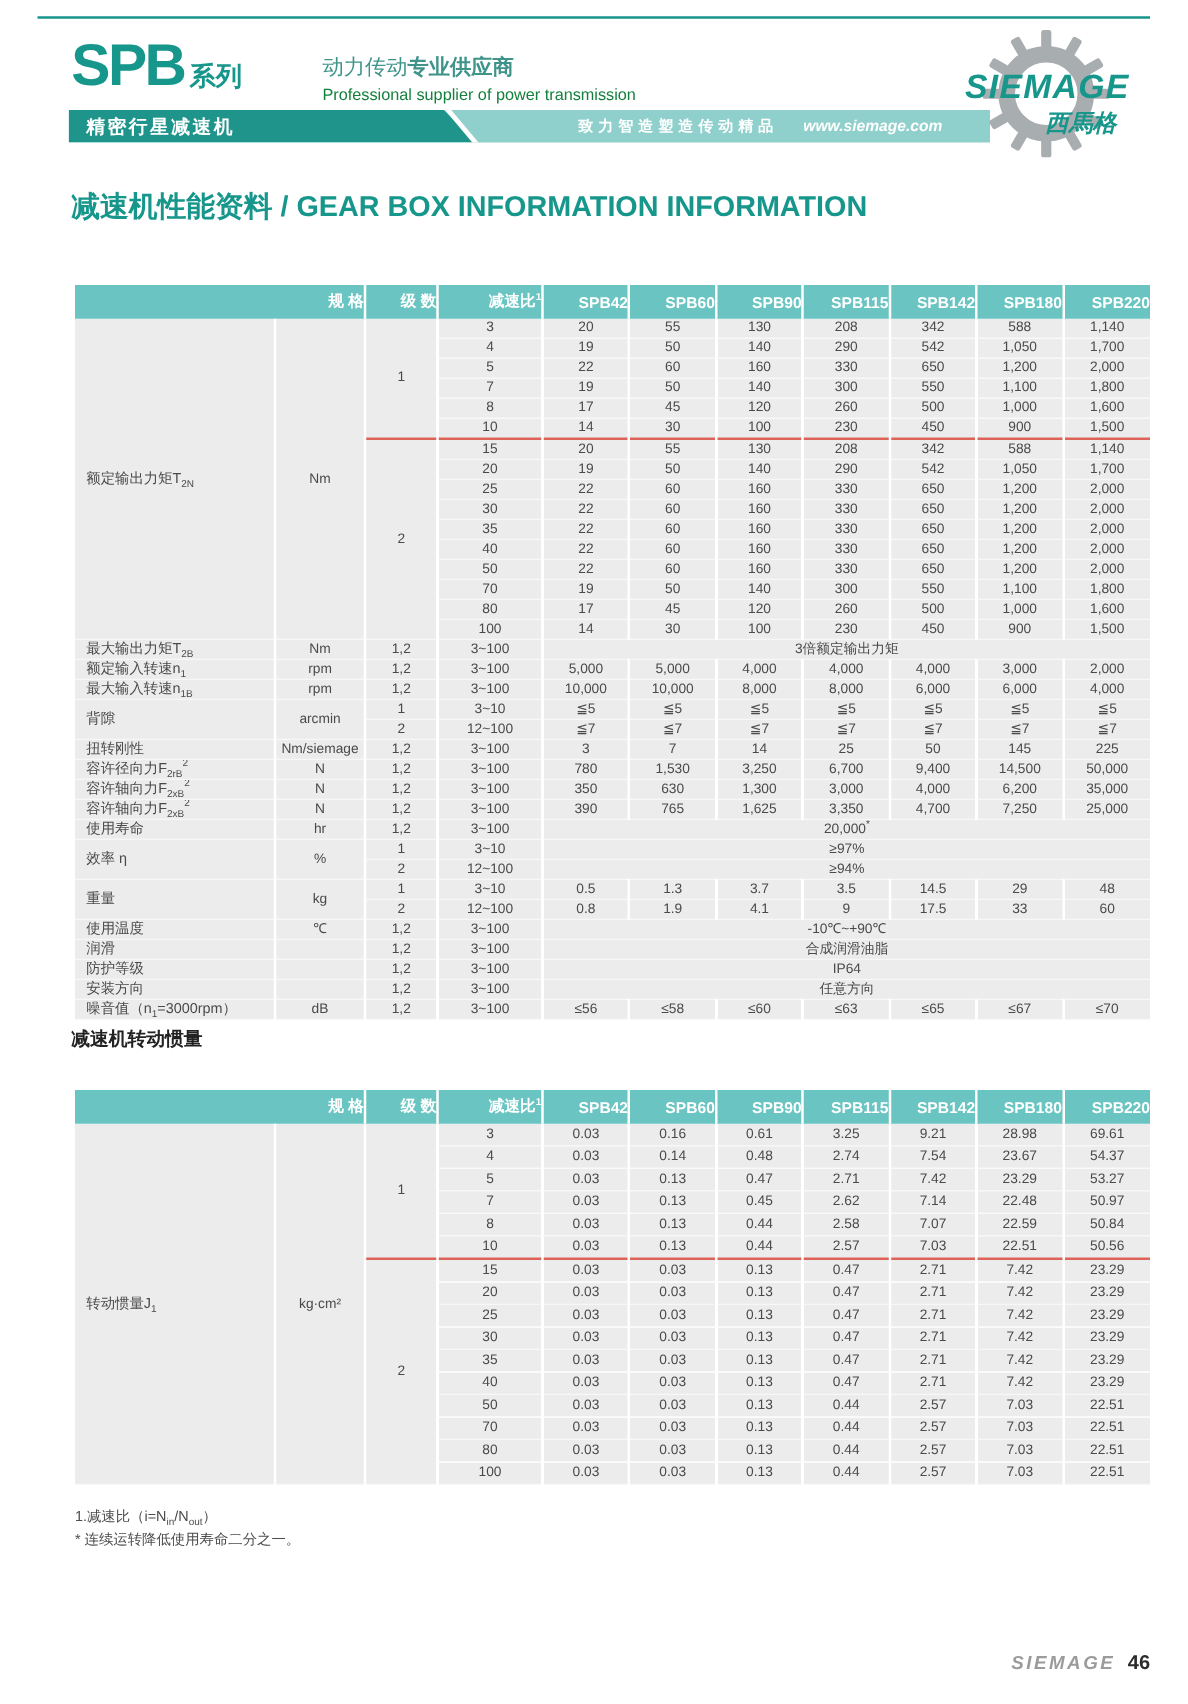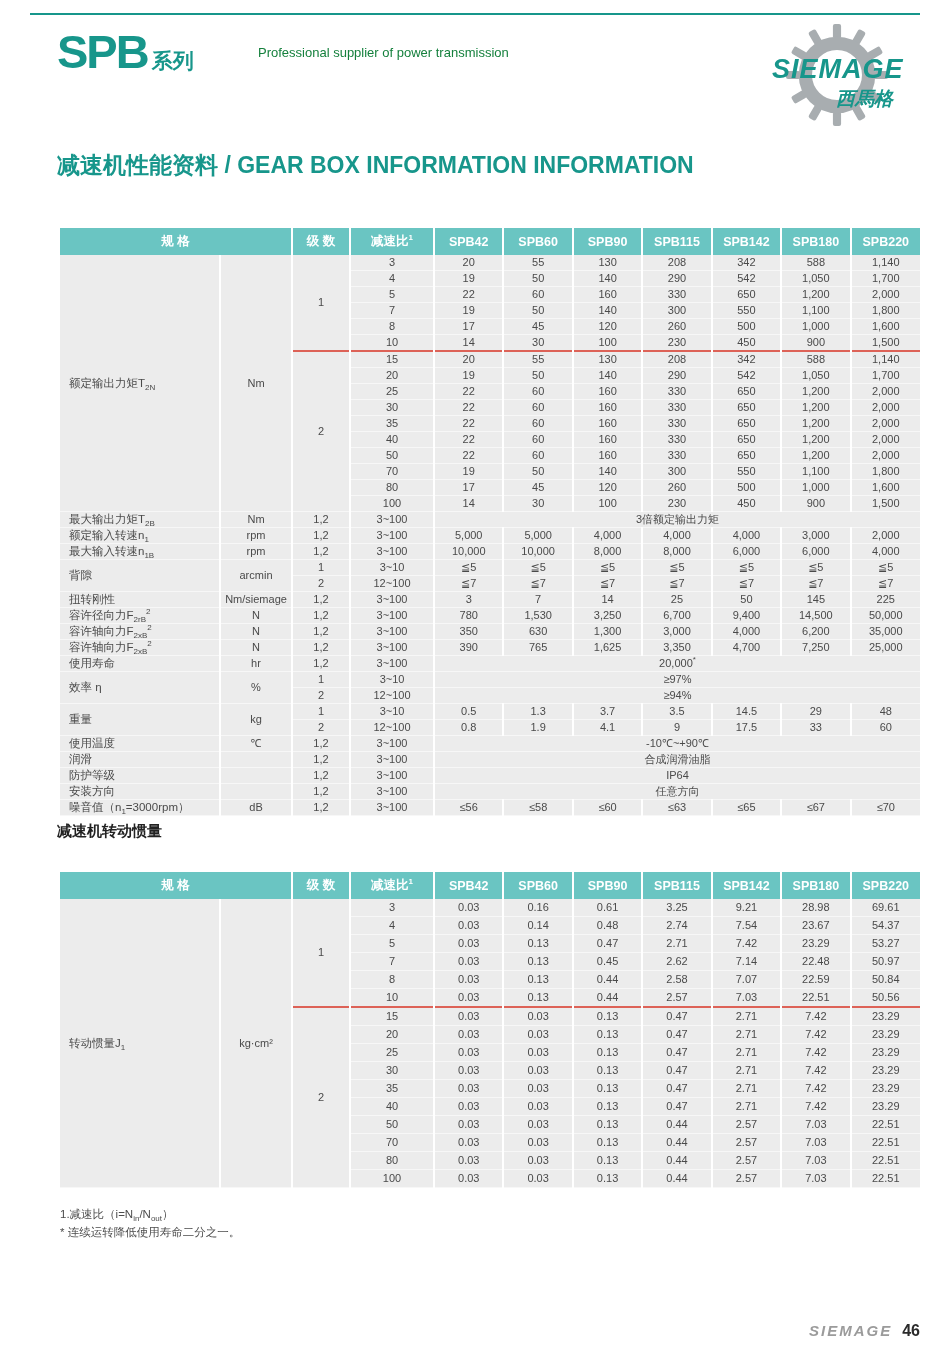--- a/index.html
+++ b/index.html
@@ -28,21 +28,21 @@
   .band-right .url{color:#fff;font-weight:bold;font-style:italic;font-size:12.5px;}
   .logo-gear{position:absolute;top:24px;left:786px;width:102px;height:102px;}
   .logo-text{position:absolute;top:54px;left:772px;font-size:27px;font-weight:bold;font-style:italic;color:var(--accent);letter-spacing:1px;}
   .logo-cn{position:absolute;top:86px;left:836px;font-size:19px;font-weight:bold;font-style:italic;color:var(--accent);font-family:"DejaVu Serif",serif;}
   
   .main-title{position:absolute;top:150px;left:57px;font-size:23px;font-weight:bold;color:var(--accent);}
   
   table{border-collapse:collapse;table-layout:fixed;width:860px;}
   #table1{position:absolute;top:228px;left:60px;}
   #table2{position:absolute;top:872px;left:60px;}
-  th{background:var(--th_bg);color:#fff;font-size:12.5px;font-weight:bold;height:27px;border-right:2px solid #fff;text-align:center;padding:0;}
+  th{background:var(--th_bg);color:#fff;font-size:12.5px;font-weight:bold;height:27px;border-right:2px solid #fff;text-align:right;padding:0;}
   th:last-child,td:last-child{border-right:none;}
   td{background:var(--row_bg);color:#4a4a4a;font-size:11px;text-align:center;height:15px;line-height:15px;
      padding:0 2px;border-right:2px solid #fff;border-bottom:1px solid #f7f7f7;white-space:nowrap;overflow:hidden;}
   #table2 td{height:17px;line-height:17px;}
   td.lbl{text-align:left;padding-left:9px;font-size:11.5px;}
   tr.redline td{border-top:2px solid var(--red_sep);}
   td sub,th sub{font-size:8px;line-height:0;}
   td sup,th sup{font-size:8px;line-height:0;}
   .t2-heading{position:absolute;top:822px;left:57px;font-size:15px;font-weight:bold;color:#222;}
   
@@ -55,23 +55,34 @@
 </style>
 </head>
 <body>
 
 <div class="page">
   <div class="top-rule"></div>
 
   <div class="spb"><span>SPB</span><span class="suffix">系列</span></div>
 
   <div class="tagline">
+    <div class="cn"><span>动力传动</span><b>专业供应商</b></div>
     <div class="en">Professional supplier of power transmission</div>
   </div>
 
+  <div class="band">
+    <div class="band-dark">
+      <span class="txt">精密行星减速机</span>
+    </div>
+    <div class="band-slash"></div>
+    <div class="band-right">
+      <span class="slogan">致力智造塑造传动精品</span>
+      <span class="url">www.siemage.com</span>
+    </div>
+  </div>
 
   <svg class="logo-gear" viewBox="0 0 100 100">
     <g fill="#a8adb0">
       <rect x="46" y="0" width="8" height="14" rx="2"></rect>
       <rect x="46" y="0" width="8" height="14" rx="2" transform="rotate(30 50 50)"></rect>
       <rect x="46" y="0" width="8" height="14" rx="2" transform="rotate(60 50 50)"></rect>
       <rect x="46" y="0" width="8" height="14" rx="2" transform="rotate(90 50 50)"></rect>
       <rect x="46" y="0" width="8" height="14" rx="2" transform="rotate(120 50 50)"></rect>
       <rect x="46" y="0" width="8" height="14" rx="2" transform="rotate(150 50 50)"></rect>
       <rect x="46" y="0" width="8" height="14" rx="2" transform="rotate(180 50 50)"></rect>

